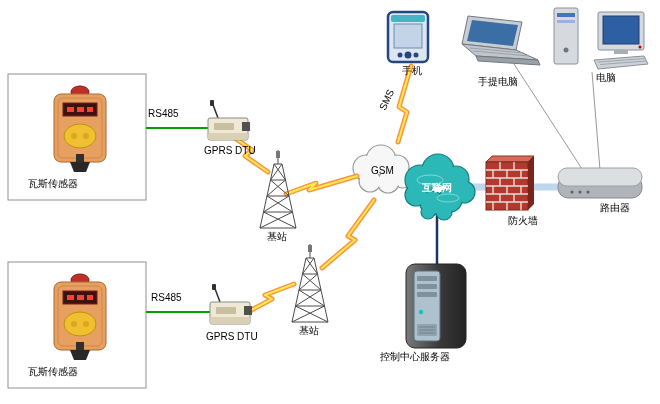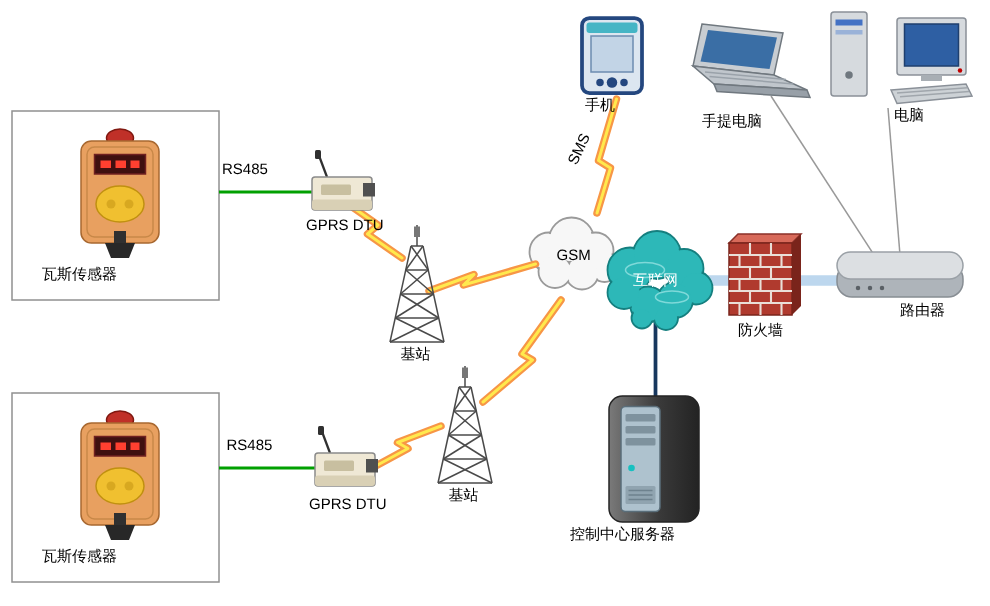--- a/index.html
+++ b/index.html
@@ -5,21 +5,21 @@
   html,body{margin:0;padding:0;background:#fff;}
   .stage{
     position:relative;width:660px;height:404px;background:#ffffff;
     font-family:"Liberation Sans",sans-serif;overflow:hidden;
   }
   .stage svg{position:absolute;left:0;top:0;}
   .lbl{
     position:absolute;font-size:10px;line-height:1.1;color:#000;
     white-space:nowrap;
   }
-  .lbl.white{color:#ffffff;}
+  .lbl.white{color:#ffffff;font-weight:bold;}
   .lbl.sms{transform:rotate(-65deg);transform-origin:0 50%;}
   .boltO{fill:none;stroke:#F79646;stroke-width:5;stroke-linecap:round;stroke-linejoin:round;}
   .boltI{fill:none;stroke:#FFE94D;stroke-width:2;stroke-linecap:round;stroke-linejoin:round;}
   .thin{stroke:#999999;stroke-width:1;fill:none;}
 </style>
 </head>
 <body>
 
 <div class="stage">
 
@@ -246,20 +246,20 @@
 <div class="lbl" style="left:28px;top:366px">瓦斯传感器</div>
 <div class="lbl" style="left:148px;top:108px">RS485</div>
 <div class="lbl" style="left:151px;top:292px">RS485</div>
 <div class="lbl" style="left:204px;top:145px">GPRS DTU</div>
 <div class="lbl" style="left:206px;top:331px">GPRS DTU</div>
 <div class="lbl" style="left:267px;top:231px">基站</div>
 <div class="lbl" style="left:299px;top:325px">基站</div>
 <div class="lbl" style="left:371px;top:165px">GSM</div>
 <div class="lbl white" style="left:422px;top:182px">互联网</div>
 <div class="lbl sms" style="left:382px;top:104px">SMS</div>
-<div class="lbl" style="left:390px;top:65px">手机</div>
-<div class="lbl" style="left:468px;top:76px">手提电脑</div>
+<div class="lbl" style="left:402px;top:65px">手机</div>
+<div class="lbl" style="left:478px;top:76px">手提电脑</div>
 <div class="lbl" style="left:596px;top:72px">电脑</div>
-<div class="lbl" style="left:492px;top:215px">防火墙</div>
+<div class="lbl" style="left:508px;top:215px">防火墙</div>
 <div class="lbl" style="left:600px;top:202px">路由器</div>
 <div class="lbl" style="left:380px;top:351px">控制中心服务器</div>
 
 </div>
 
 </body></html>

